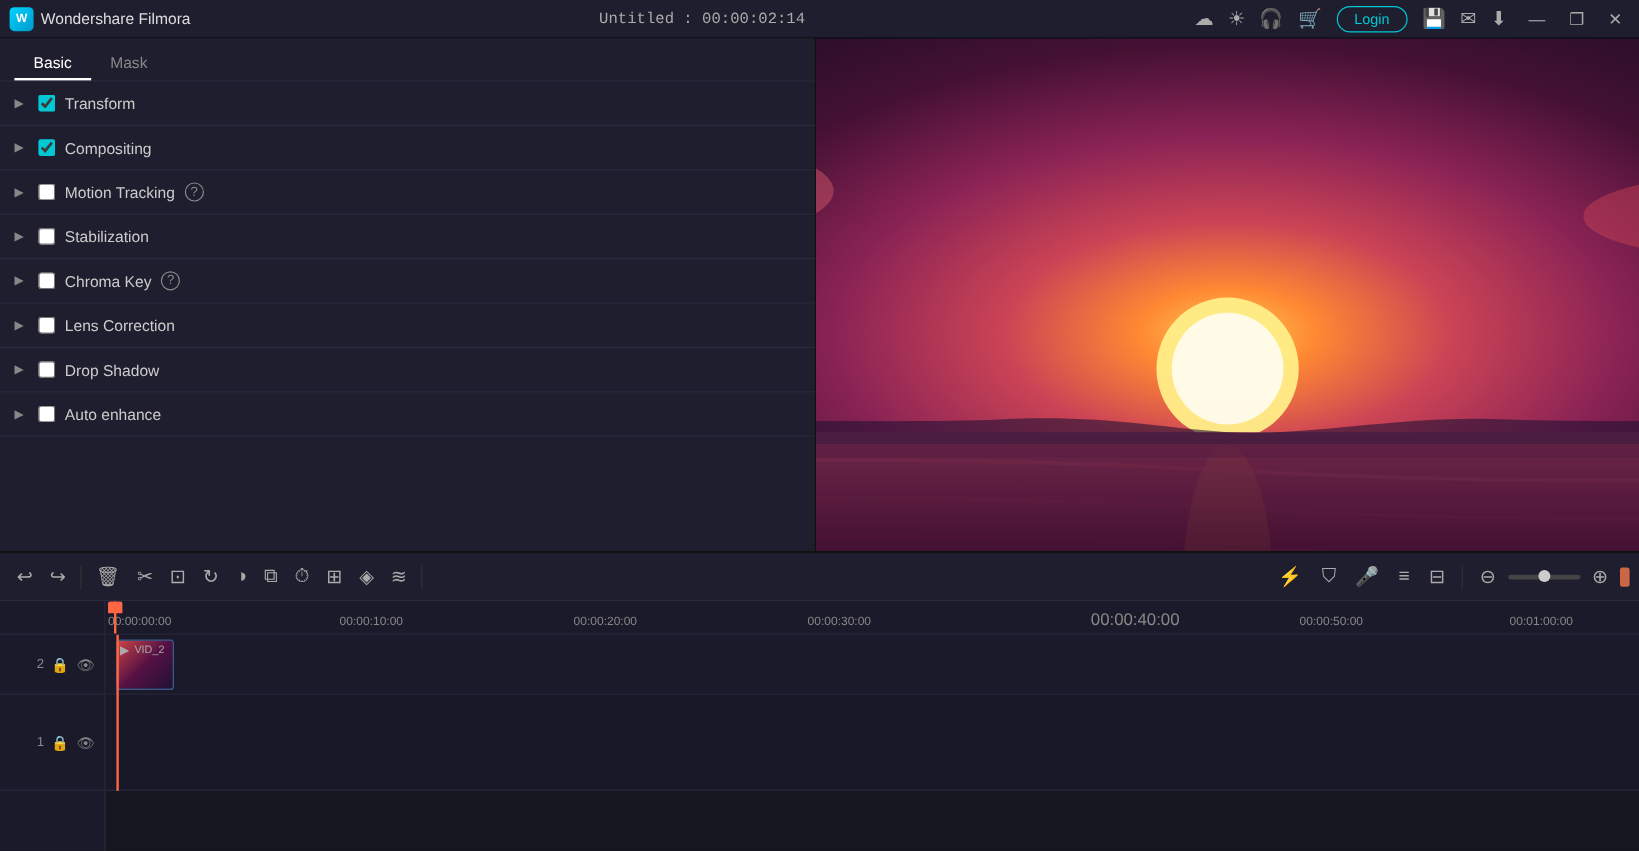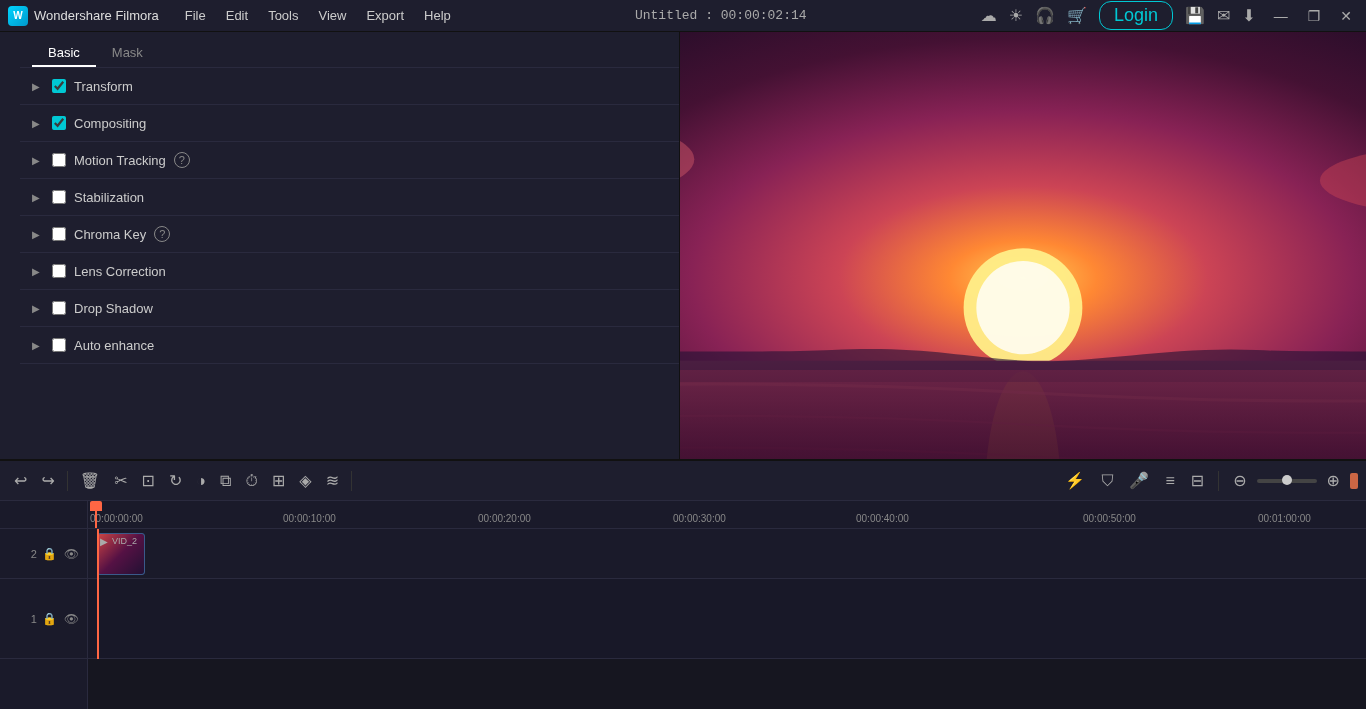--- a/index.html
+++ b/index.html
@@ -8,37 +8,37 @@
     
     #titlebar { display: flex; align-items: center; background: #1e1e2e; height: 32px; padding: 0 8px; border-bottom: 1px solid #111; }
     #titlebar .logo { display: flex; align-items: center; gap: 6px; margin-right: 16px; }
     #titlebar .logo-icon { width: 20px; height: 20px; background: linear-gradient(135deg, #00d4ff, #0099cc); border-radius: 4px; display: flex; align-items: center; justify-content: center; font-size: 10px; color: white; font-weight: bold; }
     #titlebar .app-name { color: #ddd; font-size: 13px; font-weight: 500; }
     #titlebar .menu-bar { display: flex; gap: 0; }
     #titlebar .menu-item { color: #ccc; padding: 4px 10px; cursor: pointer; font-size: 13px; border-radius: 3px; }
     #titlebar .title { flex: 1; text-align: center; color: #aaa; font-size: 13px; font-family: Liberation Mono, monospace; }
     #titlebar .tb-icons { display: flex; align-items: center; gap: 12px; }
     #titlebar .tb-icon { color: #aaa; font-size: 16px; cursor: pointer; }
-    #titlebar .login-btn { border: 1px solid #00c8d4; color: #00c8d4; background: transparent; padding: 3px 14px; border-radius: 12px; cursor: pointer; font-size: 18px; }
+    #titlebar .login-btn { border: 1px solid #00c8d4; color: #00c8d4; background: transparent; padding: 3px 14px; border-radius: 12px; cursor: pointer; font-size: 12px; }
     #titlebar .win-controls { display: flex; gap: 8px; margin-left: 12px; }
     #titlebar .win-btn { color: #aaa; font-size: 14px; cursor: pointer; padding: 2px 6px; }
 
     
     #main { display: flex; height: calc(709px - 32px); }
 
     
     #left-panel { width: 680px; display: flex; flex-direction: column; background: #1e1e2e; border-right: 1px solid #111; }
 
     
     #tab-bar { display: flex; background: #1e1e2e; border-bottom: 1px solid #2a2a3e; padding: 0 8px; height: 36px; align-items: flex-end; }
     .tab { padding: 6px 14px; cursor: pointer; color: #888; font-size: 13px; border-bottom: 2px solid transparent; }
     .tab.active { color: #00c8d4; border-bottom: 2px solid #00c8d4; }
 
     
-    #props-area { flex: 1; overflow-y: auto; padding: 0; margin-left: 20px; }
+    #props-area { flex: 1; overflow-y: auto; padding: 0; }
     #props-area::-webkit-scrollbar { width: 6px; }
     #props-area::-webkit-scrollbar-track { background: #1e1e2e; }
     #props-area::-webkit-scrollbar-thumb { background: #444; border-radius: 3px; }
 
     
     #subtabs { display: flex; padding: 8px 12px 0; gap: 0; border-bottom: 1px solid #2a2a3e; }
     .subtab { padding: 5px 16px; color: #888; cursor: pointer; font-size: 13px; border-bottom: 2px solid transparent; }
     .subtab.active { color: #fff; border-bottom: 2px solid #fff; }
 
     
@@ -124,28 +124,20 @@
     .zoom-track { width: 60px; height: 4px; background: #444; border-radius: 2px; position: relative; }
     .zoom-thumb { position: absolute; left: 50%; top: -4px; width: 10px; height: 10px; background: #ccc; border-radius: 50%; cursor: pointer; transform: translateX(-50%); }
   </style>
 </head>
 <body>
 
 <div id="titlebar">
   <div class="logo">
     <div class="logo-icon">W</div>
     <span class="app-name">Wondershare Filmora</span>
-  </div>
-  <div class="menu-bar">
-    <span class="menu-item">File</span>
-    <span class="menu-item">Edit</span>
-    <span class="menu-item">Tools</span>
-    <span class="menu-item">View</span>
-    <span class="menu-item">Export</span>
-    <span class="menu-item">Help</span>
   </div>
   <div class="title">Untitled : 00:00:02:14</div>
   <div class="tb-icons">
     <span class="tb-icon">☁</span>
     <span class="tb-icon">☀</span>
     <span class="tb-icon">🎧</span>
     <span class="tb-icon">🛒</span>
     <button class="login-btn">Login</button>
     <span class="tb-icon">💾</span>
     <span class="tb-icon">✉</span>
@@ -373,21 +365,21 @@
       </div>
     </div>
 
     <div id="tracks-main" style="flex:1;overflow-x:auto;position:relative;">
 
       <div id="ruler" style="height:28px;background:#1a1a2a;border-bottom:1px solid #2a2a3e;position:relative;display:flex;align-items:flex-end;overflow:hidden;">
         <span style="position:absolute;left:2px;bottom:4px;color:#888;font-size:10px;">00:00:00:00</span>
         <span style="position:absolute;left:195px;bottom:4px;color:#888;font-size:10px;">00:00:10:00</span>
         <span style="position:absolute;left:390px;bottom:4px;color:#888;font-size:10px;">00:00:20:00</span>
         <span style="position:absolute;left:585px;bottom:4px;color:#888;font-size:10px;">00:00:30:00</span>
-        <span style="position:absolute;left:736px;bottom:4px;color:#888;font-size:10px;padding-left:32px;">00:00:40:00</span>
+        <span style="position:absolute;left:789px;bottom:4px;color:#888;font-size:14px;padding-left:32px;">00:00:40:00</span>
         <span style="position:absolute;left:975px;bottom:4px;color:#888;font-size:10px;padding-left:20px;">00:00:50:00</span>
         <span style="position:absolute;left:1170px;bottom:4px;color:#888;font-size:10px;">00:01:00:00</span>
 
         <div style="position:absolute;top:0;left:7px;width:2px;height:28px;background:#ff6644;pointer-events:none;">
           <div style="position:absolute;top:0;left:-5px;width:12px;height:10px;background:#ff6644;border-radius:2px 2px 0 0;"></div>
         </div>
       </div>
 
       <div id="tracks-body" style="position:relative;">
 

